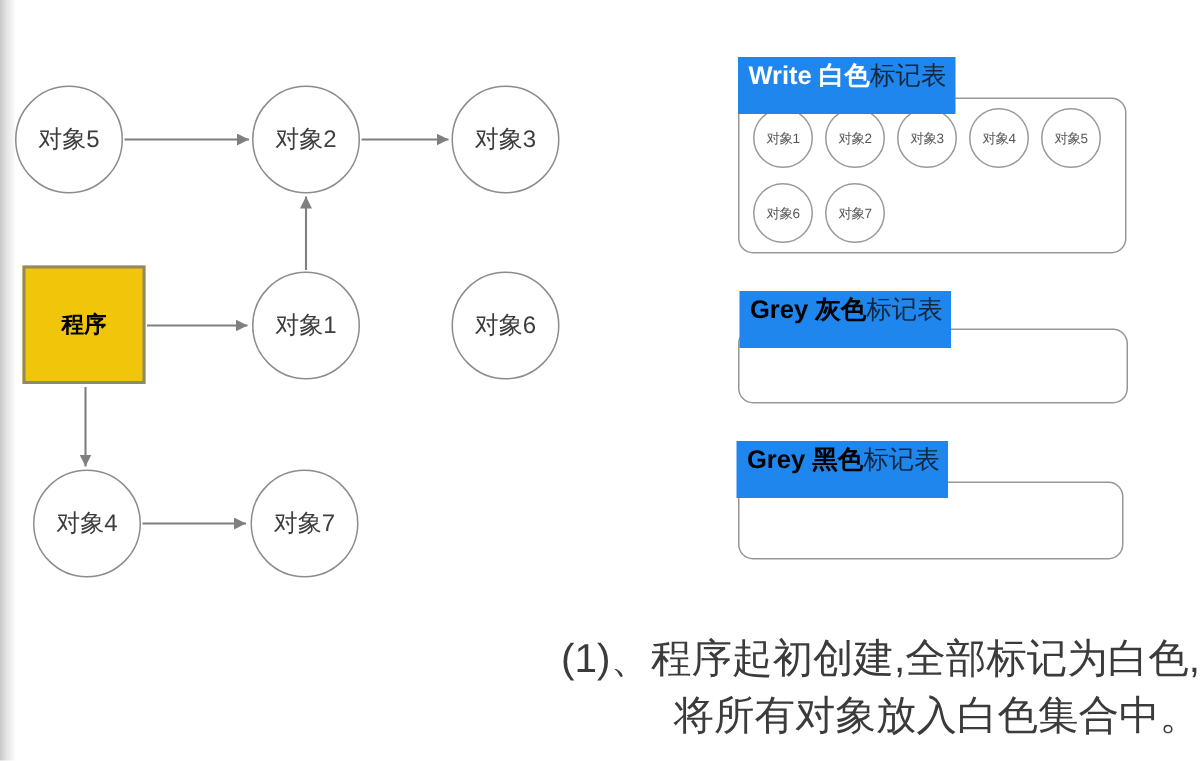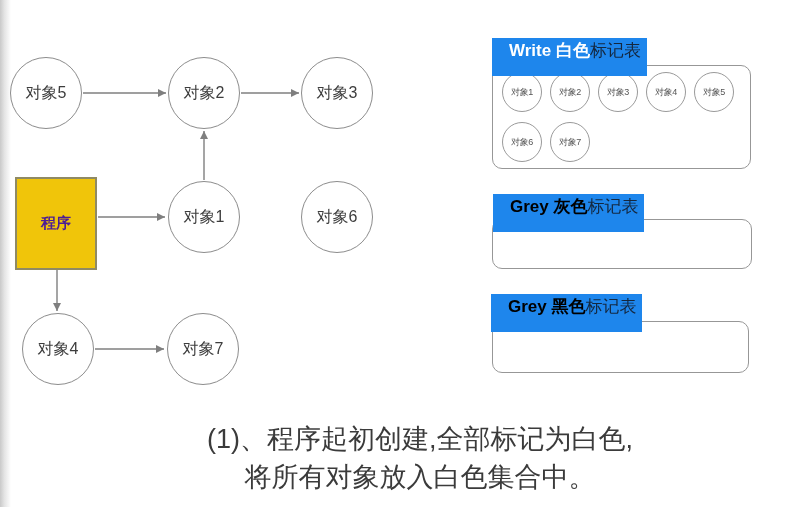--- a/index.html
+++ b/index.html
@@ -21,32 +21,32 @@
   
   .node {
     position: absolute; width: 72px; height: 72px;
     border: 1.4px solid #8c8c8c; border-radius: 50%;
     background: #ffffff;
     display: flex; align-items: center; justify-content: center;
     font-size: 16px; color: #3d3d3d;
     box-sizing: border-box;
   }
   .program-box {
-    position: absolute; left: 15px; top: 177px; width: 82px; height: 93px;
+    position: absolute; left: 15px; top: 177px; width: 82px; height: 79px;
     background: #f0c50a; border: 2px solid #8f8a64;
     display: flex; align-items: center; justify-content: center;
-    font-size: 15px; font-weight: bold; color: #4c1d95;
+    font-size: 15px; font-weight: bold; color: #000000;
     box-sizing: border-box;
   }
   .edges-svg { position: absolute; left: 0; top: 0; }
 
   
   .table-label {
     position: absolute; height: 38px; line-height: 26px;
-    background: #1e86ec; padding: 0 6px 0 17px;
+    background: #1e86ec; padding: 0 6px 0 7px;
     font-size: 17px; white-space: nowrap; z-index: 2;
   }
   .t-main { font-weight: bold; }
   .t-white { color: #ffffff; }
   .t-grey  { color: #000000; }
   .t-black { color: #000000; }
   .t-suffix { color: #14273e; font-weight: normal; }
 
   .table-box {
     position: absolute; background: #ffffff;
@@ -63,21 +63,21 @@
     width: 40px; height: 40px; flex: 0 0 40px;
     border: 1px solid #9a9a9a; border-radius: 50%;
     background: #ffffff;
     display: flex; align-items: center; justify-content: center;
     font-size: 9px; color: #555; letter-spacing: -0.3px;
     box-sizing: border-box;
   }
 
   .caption {
     position: absolute; left: 0; right: 0; top: 420px;
-    text-align: center; padding-left: 40px;
+    text-align: right; padding-left: 40px;
     font-size: 27px; line-height: 38px; color: #3b3b3b;
   }
 </style>
 </head>
 <body>
 
 <div class="stage">
 
   <div class="edge-shade"></div>
 

